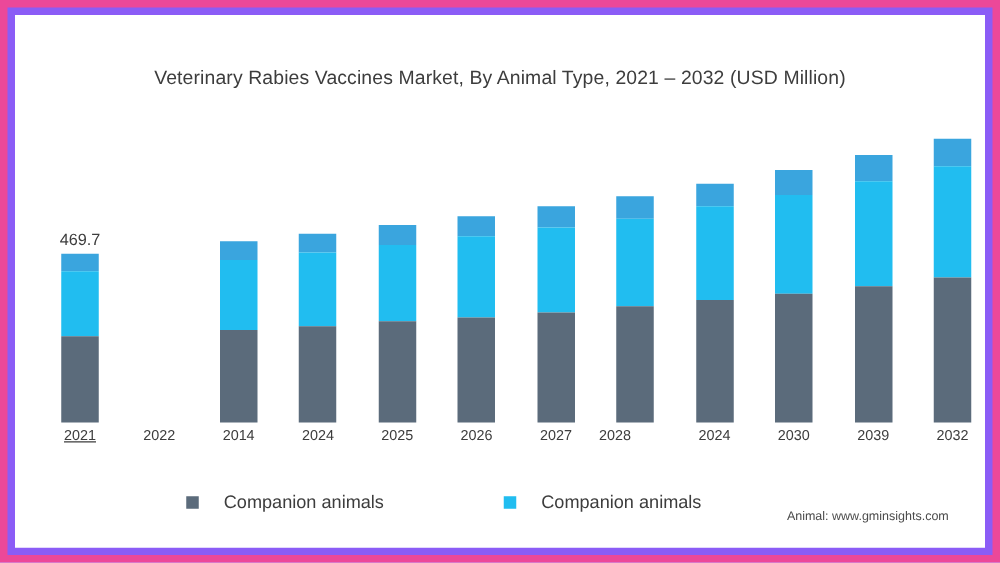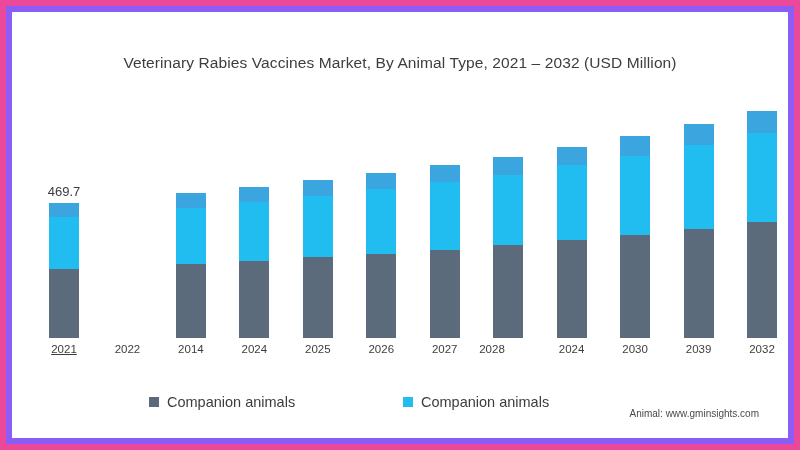--- a/index.html
+++ b/index.html
@@ -82,21 +82,21 @@
   
   #legend{
     position:absolute;
     left:0;right:0;top:378px;
     height:22px;
   }
   .legend-item{
     position:absolute;
     display:flex;
     align-items:center;
-    gap:8px;
+    gap:20px;
     top:0;
     height:22px;
   }
   .legend-swatch{
     width:10px;height:10px;
     display:block;
     flex:0 0 auto;
   }
   .legend-label{
     font-size:14.5px;

